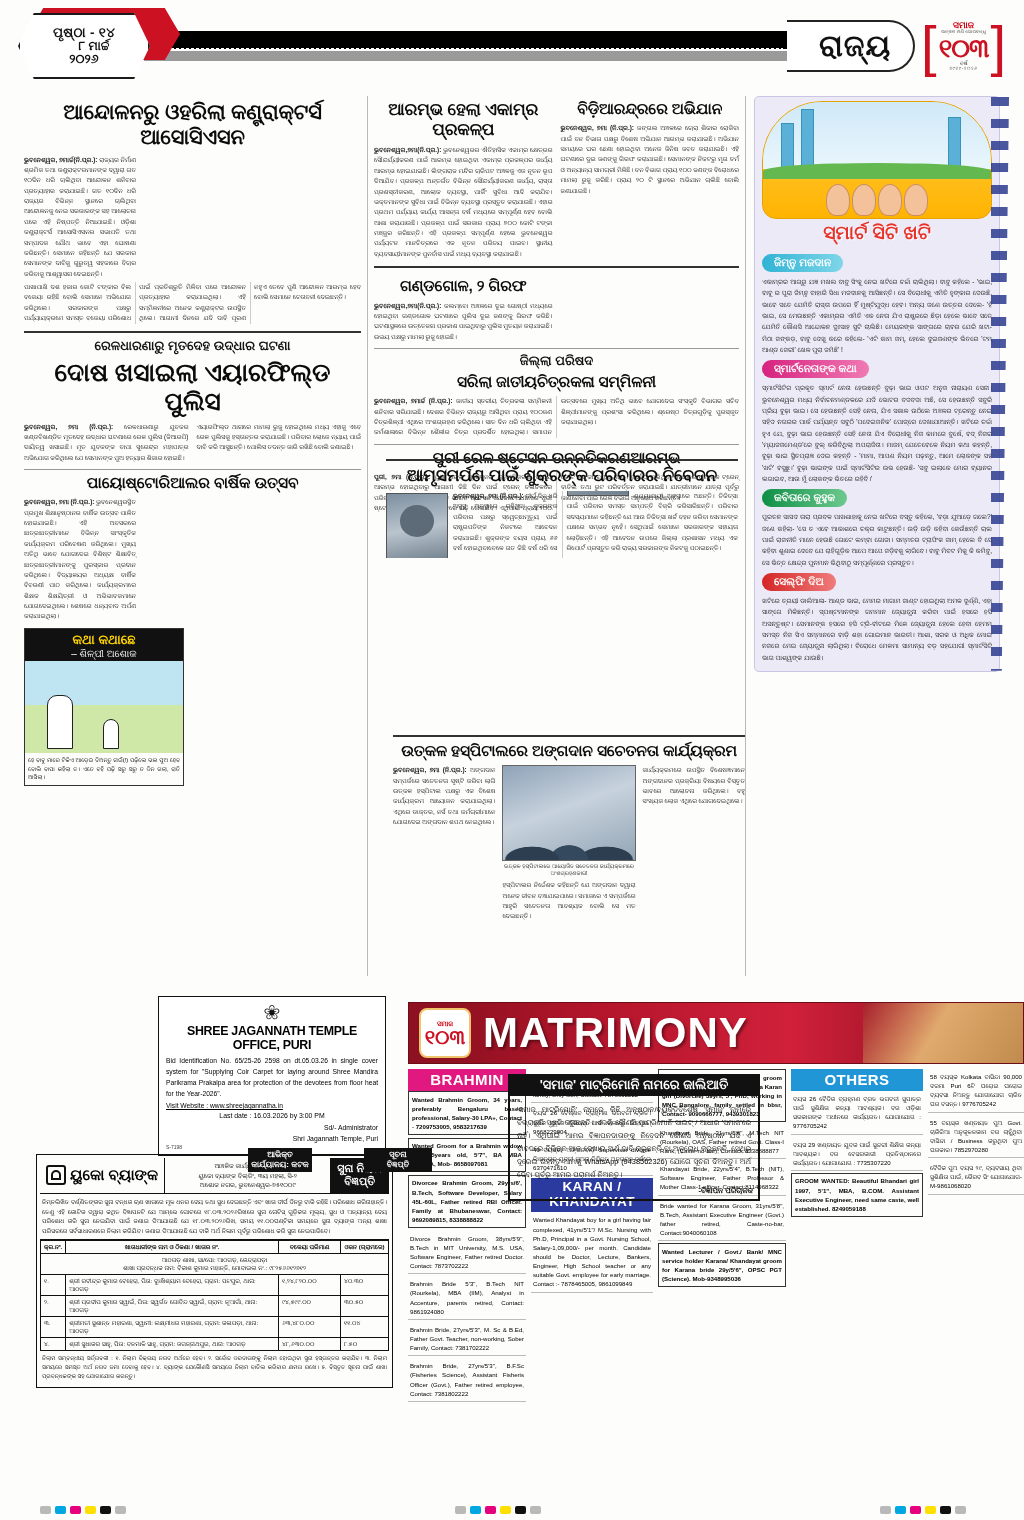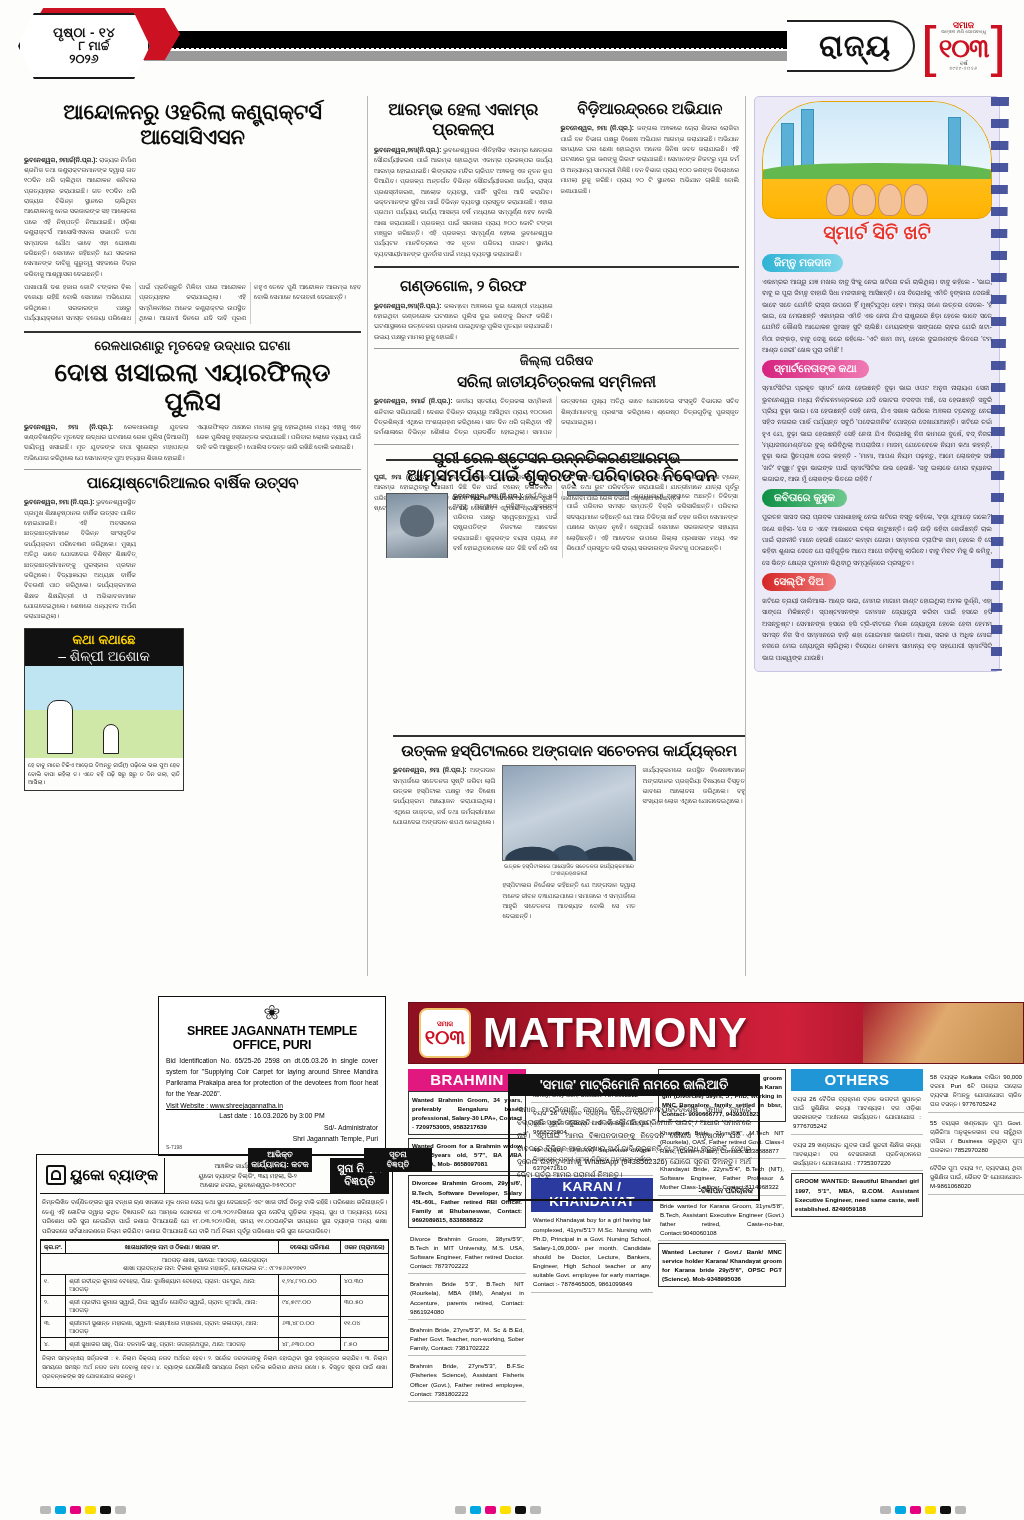--- a/index.html
+++ b/index.html
@@ -231,21 +231,21 @@
     opacity: .85;
     clip-path: polygon(0 0,100% 0,60% 100%,0 100%);
   }
 
   
   .cartoon { border: 1px solid #333; width: 160px; }
   .cartoon-hdr {
     background: #111; color: #ffd400; text-align: center;
     font-size: 13px; font-weight: bold; padding: 3px 2px 1px;
   }
-  .cartoon-hdr .by { display:block; color:#fff; font-size:14px; font-weight:normal; }
+  .cartoon-hdr .by { display:block; color:#fff; font-size:10px; font-weight:normal; }
   .cartoon-art {
     height: 92px;
     background: linear-gradient(#bfe4f2 0 48%, #cfe8a8 48% 100%);
     position: relative; overflow: hidden;
   }
   .cartoon-art .fig {
     position:absolute; bottom:4px; background:#fff; border:1.4px solid #222;
   }
   .cartoon-cap { font-size: 5.8px; padding: 3px 3px; line-height:1.5; text-align:justify; }
 

